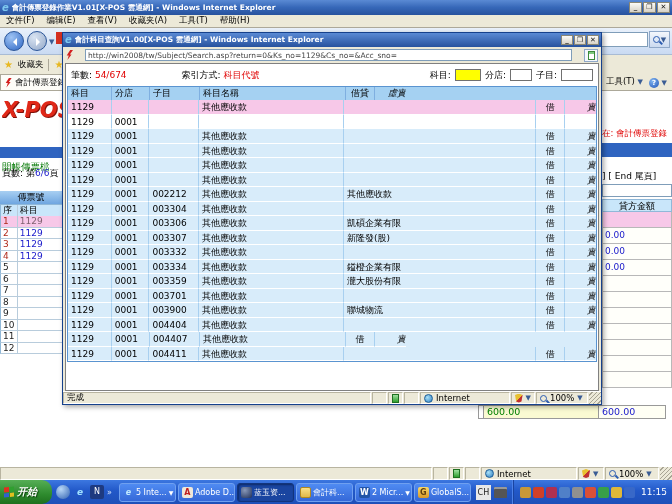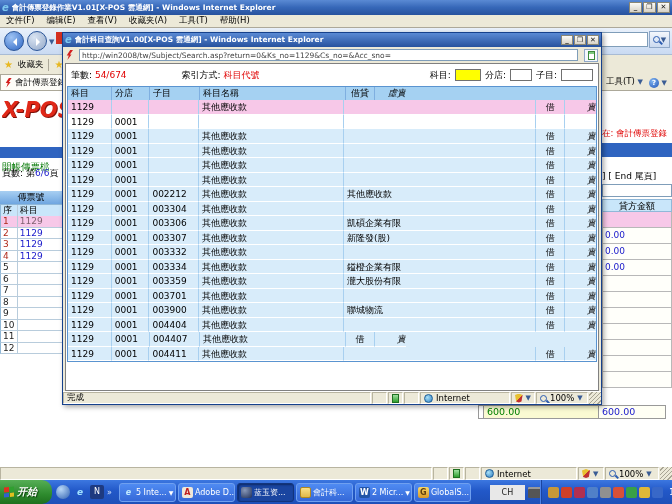--- a/index.html
+++ b/index.html
@@ -77,21 +77,21 @@
   .greendot{width:8px;height:9px;background:linear-gradient(#9FE09F,#2E9E2E);border:1px solid #1E7020;display:inline-block;}
   .shield{width:8px;height:9px;background:linear-gradient(135deg,#E8C030 50%,#C03030 50%);clip-path:polygon(50% 0,100% 18%,85% 88%,50% 100%,15% 88%,0 18%);display:inline-block;}
   .grip{width:12px;background:repeating-linear-gradient(135deg,transparent 0 2px,#A8A494 2px 3px);}
   .pstatus{position:absolute;left:0;top:466px;width:672px;height:14px;}
 
   
   .popup{position:absolute;left:62px;top:32px;width:540px;height:373px;background:#ECE9D8;border:1px solid #16418C;box-shadow:2px 2px 5px rgba(0,0,0,.35);z-index:10;}
   .pop-title{height:14px;display:flex;align-items:center;gap:3px;padding:0 2px;background:linear-gradient(180deg,#5A8AD4,#27529E);color:#fff;font-size:7.5px;font-weight:bold;}
   .pop-title .t{flex:1;overflow:hidden;white-space:nowrap;}
   .pop-title .wbtn{width:12px;height:10px;line-height:8px;}
-  .pop-addr{height:16px;display:flex;align-items:center;gap:6px;padding:0 3px;}
+  .pop-addr{height:16px;display:flex;align-items:center;gap:12px;padding:0 3px;}
   .url-box{flex:1;height:12px;background:#fff;border:1px solid #7F9DB9;font-size:7.5px;color:#444;line-height:11px;padding-left:2px;overflow:hidden;white-space:nowrap;}
   .pageico{width:14px;height:13px;background:#F4F7FC;border:1px solid #8FA8C8;display:flex;align-items:center;justify-content:center;}
   .pageico i{display:block;width:7px;height:9px;background:#fff;border:1px solid #3A8A3A;box-shadow:inset 0 2px 0 #7FC87F;}
   .pop-body{position:absolute;left:2px;top:30px;right:2px;bottom:13px;background:#fff;border:1px solid #808080;overflow:hidden;}
   .info-row{height:22px;display:flex;align-items:center;font-size:9px;padding:0 5px;white-space:nowrap;}
   .red{color:#E00000;}
   .gap60{margin-left:55px;}
   .filters{margin-left:auto;display:flex;align-items:center;gap:4px;}
   .inp{height:12px;border:1px solid #707070;background:#fff;display:inline-block;}
   .inp.yellow{background:#FFFF00;width:26px;}
@@ -130,21 +130,21 @@
   .taskbtn.active{background:#1A45A0;border-color:#12347C;box-shadow:inset 1px 1px 2px #0E2A66;}
   .taskbtn .arrow{display:none;margin-left:auto;font-size:6px;}
   .taskbtn.has-arrow .arrow{display:inline;}
   .ticon{width:11px;height:11px;border-radius:2px;flex:0 0 auto;display:inline-block;text-align:center;line-height:11px;font-size:8px;}
   .icon-ie{color:#BFE8FF;font-style:italic;font-weight:bold;}
   .icon-adobe{background:#F0E8D8;color:#C02020;font-weight:bold;}
   .icon-app{background:radial-gradient(circle at 35% 30%,#8898B8,#203058);}
   .icon-folder{background:linear-gradient(#F8E088,#E0B848);border:1px solid #B08820;}
   .icon-word{background:#2255A8;color:#fff;font-weight:bold;}
   .icon-global{background:linear-gradient(#F8D868,#D89828);color:#604010;font-weight:bold;}
-  .lang{width:35px;height:15px;background:#E8E8E8;color:#222;font-size:8px;text-align:center;line-height:15px;flex:0 0 auto;margin-left:16px;}
+  .lang{width:15px;height:15px;background:#E8E8E8;color:#222;font-size:8px;text-align:center;line-height:15px;flex:0 0 auto;margin-left:2px;}
   .printer{width:13px;height:11px;background:#555;border-radius:1px;box-shadow:inset 0 2px 0 #999;margin-left:3px;flex:0 0 auto;}
   .tray{margin-left:auto;display:flex;align-items:center;gap:2px;padding:0 5px 0 6px;border-left:1px solid #1A44A0;box-shadow:-1px 0 0 #4C82E8;height:100%;flex:0 0 auto;}
   .trayico{width:11px;height:11px;border-radius:2px;display:inline-block;}
   .clock{font-size:9px;padding-left:4px;}
 </style>
 </head>
 <body>
 
 <div id="screen">
 

